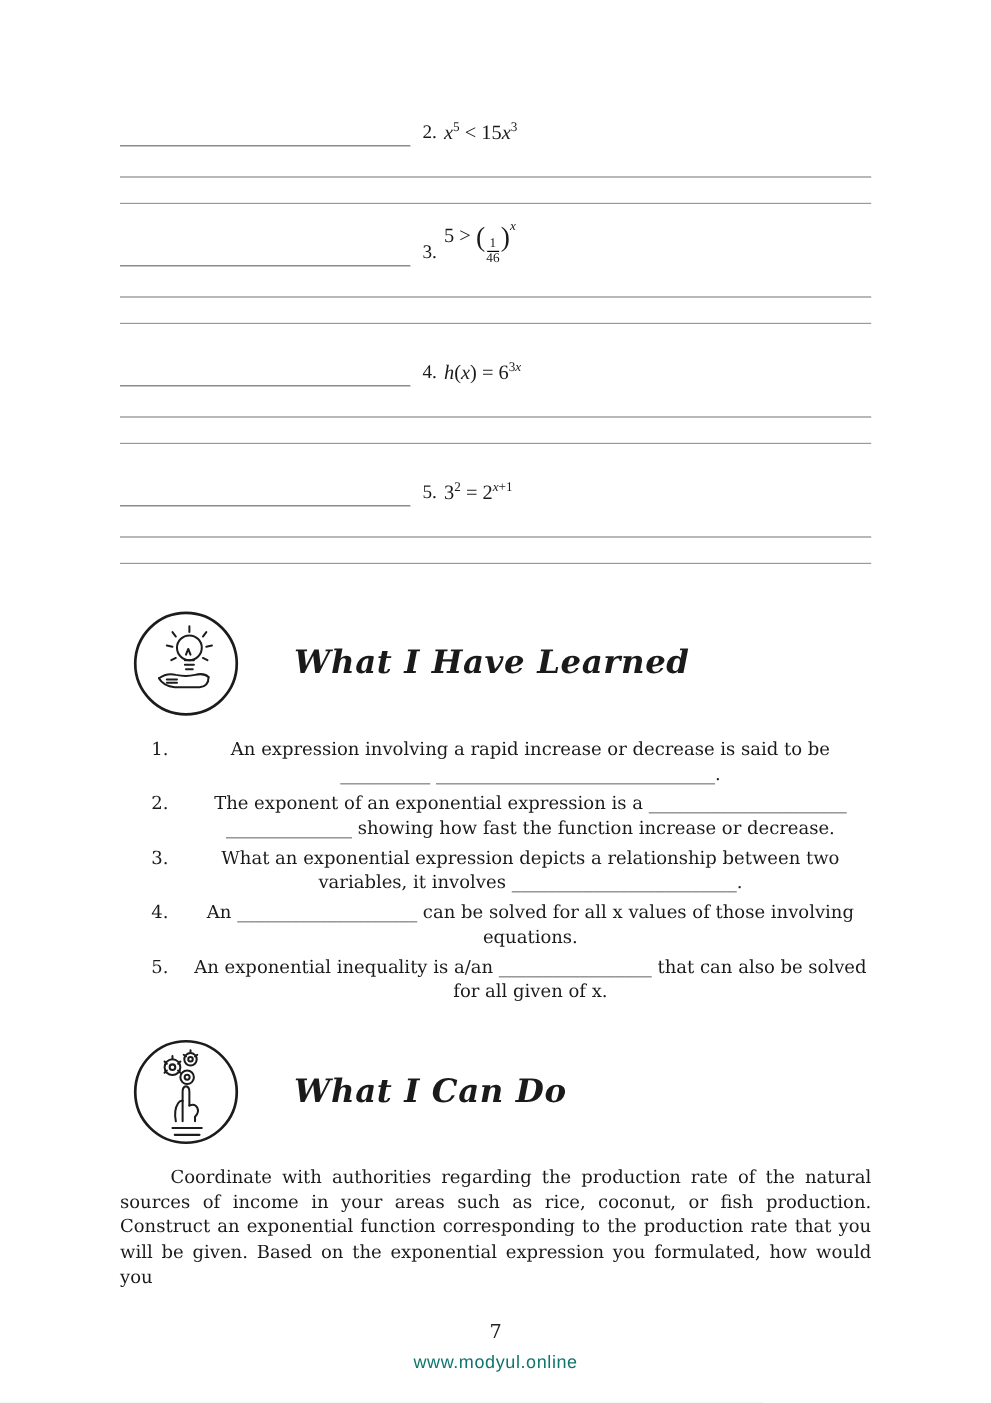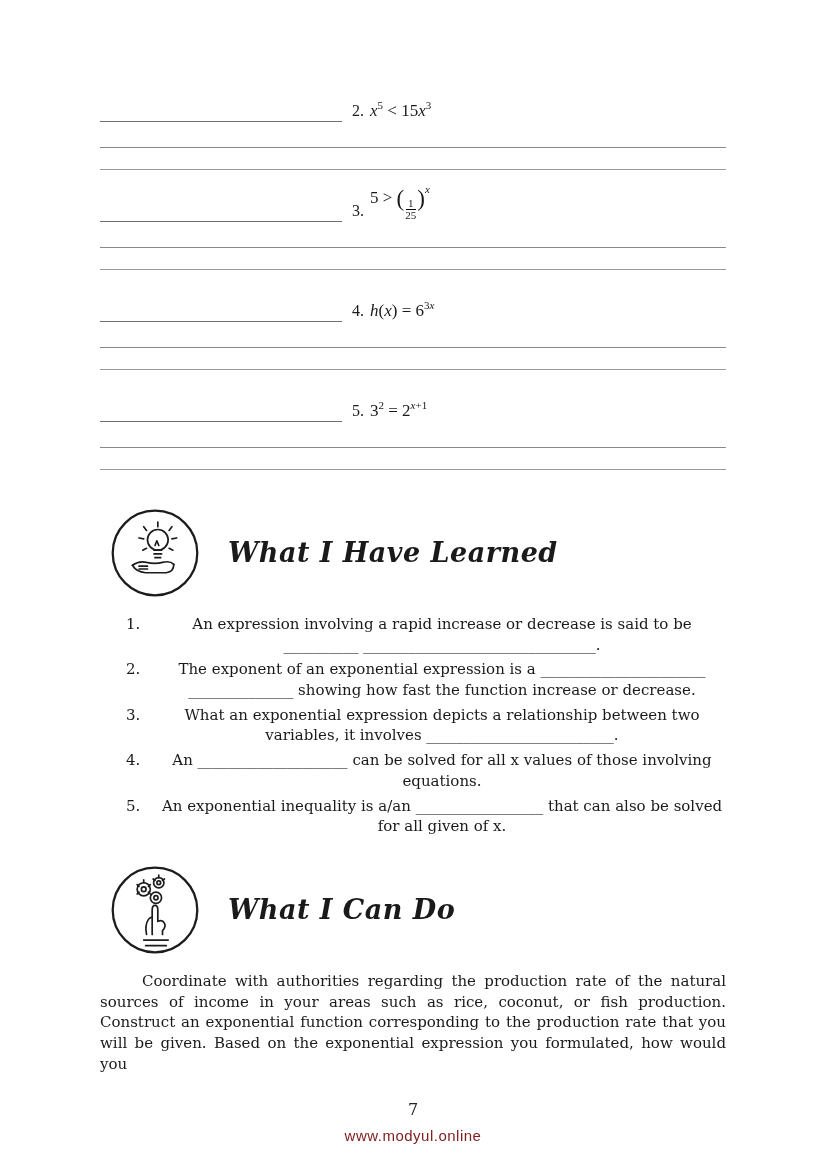--- a/index.html
+++ b/index.html
@@ -19,40 +19,40 @@
   .math i{font-style:italic;}
   .math sup{font-size:11px;line-height:0;}
   .bp{font-size:23px;font-style:normal;vertical-align:-3px;}
   .frac{display:inline-flex;flex-direction:column;align-items:center;font-size:11px;line-height:1.05;vertical-align:-4px;}
   .fn{border-bottom:1px solid #000;padding:0 2px;}
   .fd{padding:0 1px;}
   .fx{vertical-align:10px;font-size:11px;}
   .rule-line{height:21px;border-bottom:1px solid #9a9a9a;}
   .rule-line.first{border-bottom-color:#8a8a8a;}
   
-  .sec-head{display:flex;align-items:center;gap:26px;margin:0 0 14px 8px;}
+  .sec-head{display:flex;align-items:center;gap:43px;margin:0 0 14px 8px;}
   .icon-wrap{width:94px;height:94px;flex:0 0 auto;}
   .icon-wrap svg{width:94px;height:94px;display:block;}
   h2.sec-title{
     margin:0;font-family:"DejaVu Serif","Liberation Serif",serif;
     font-style:italic;font-weight:bold;font-size:27px;letter-spacing:0.5px;
   }
   
   .learned{margin-top:36px;}
   .intro{margin:6px 0 10px 0;text-align:justify;}
   .list{margin:0;}
   .li{display:flex;margin:0 0 4px 26px;}
   .li-num{width:32px;flex:0 0 auto;}
   .li-text{flex:1;text-align:center;}
   
   .cando{margin-top:26px;}
   .cando-para{margin:10px 0 0 0;text-indent:42px;text-align:justify;}
   
   .pagenum{position:absolute;left:0;right:0;bottom:48px;text-align:center;font-size:16px;color:#222;}
-  .siteurl{position:absolute;left:0;right:0;bottom:22px;text-align:center;font-size:15px;color:#7f1d1d;letter-spacing:0.5px;font-family:"Liberation Sans",sans-serif;}
+  .siteurl{position:absolute;left:0;right:0;bottom:22px;text-align:center;font-size:15px;color:#0f766e;letter-spacing:0.5px;font-family:"Liberation Sans",sans-serif;}
   .lineart{stroke:#1c1c1c;fill:none;stroke-width:2.4;stroke-linecap:round;stroke-linejoin:round;}
   .lineart-thin{stroke:#1c1c1c;fill:none;stroke-width:1.8;stroke-linecap:round;stroke-linejoin:round;}
 </style>
 </head>
 <body>
 
 <div class="page">
 
   <section class="exercise">
 
@@ -65,21 +65,21 @@
       <div class="rule-line first"></div>
       <div class="rule-line"></div>
     </div>
 
     <div class="ex-item">
       <div class="ex-row">
         <span class="pre-blank"></span>
         <span class="ex-num">3.</span>
         <span class="math">5 &gt; <span class="bp">(</span><span class="frac">
               <span class="fn">1</span>
-              <span class="fd">25</span>
+              <span class="fd">46</span>
             </span><span class="bp">)</span><sup class="fx"><i>x</i></sup></span>
       </div>
       <div class="rule-line first"></div>
       <div class="rule-line"></div>
     </div>
 
     <div class="ex-item">
       <div class="ex-row">
         <span class="pre-blank"></span>
         <span class="ex-num">4.</span>

